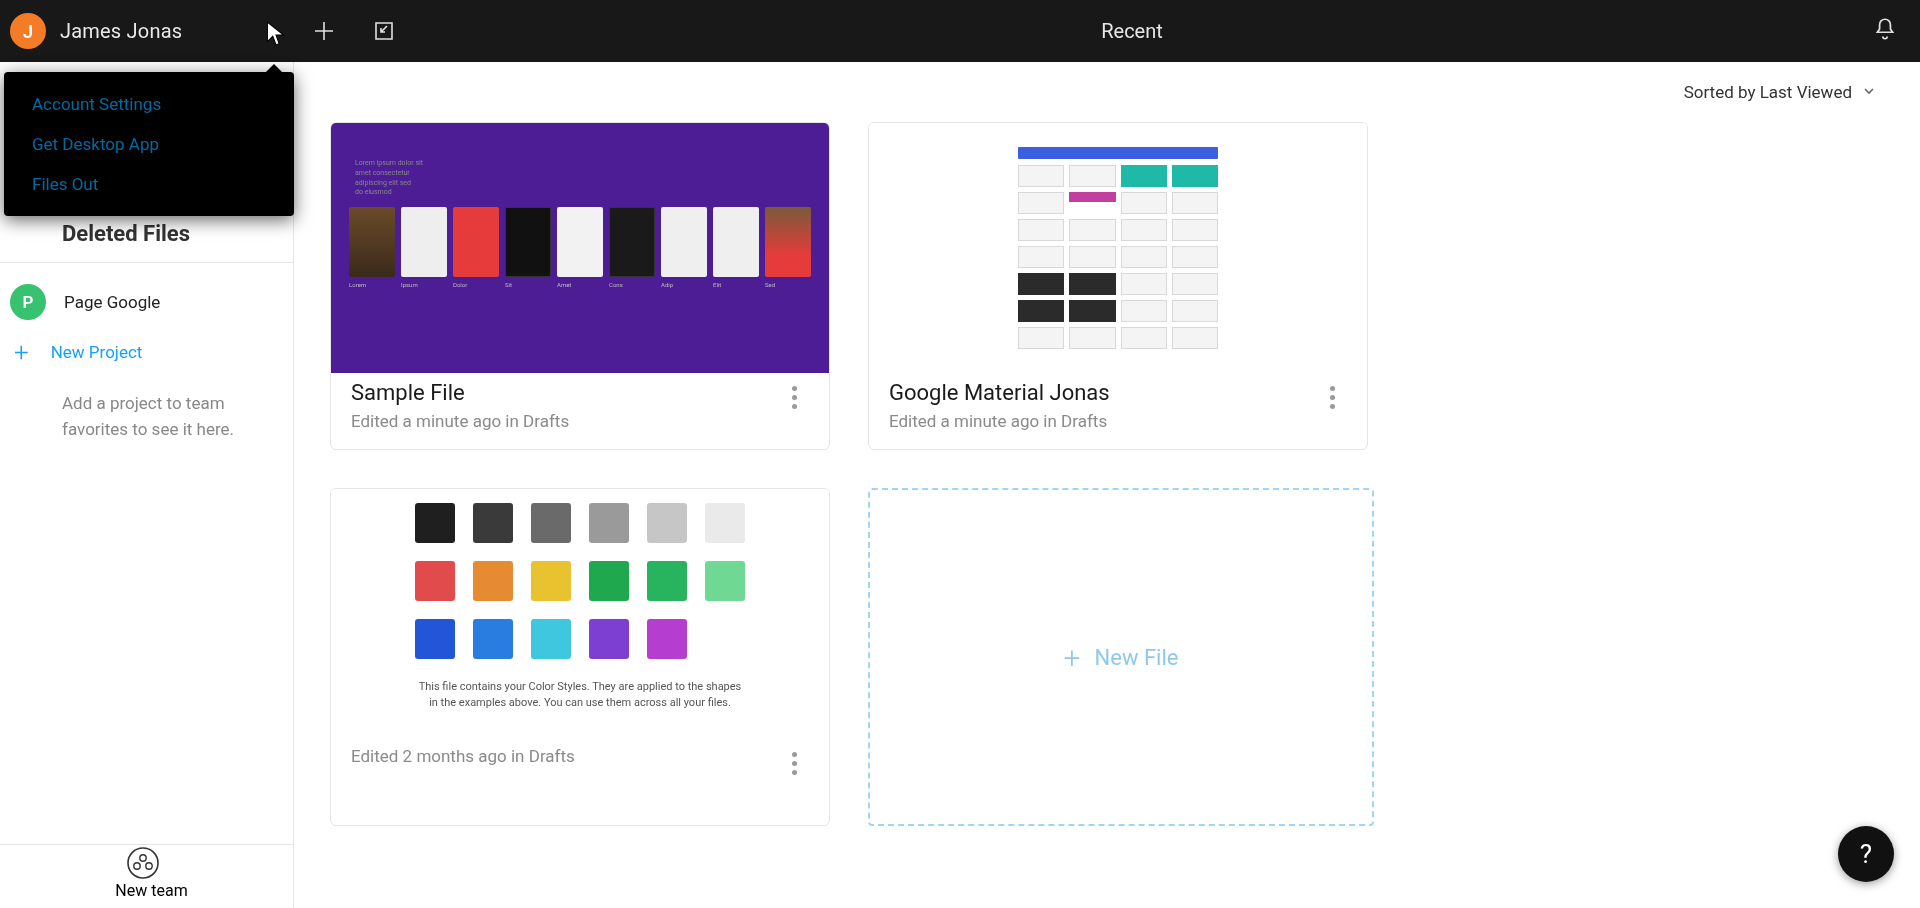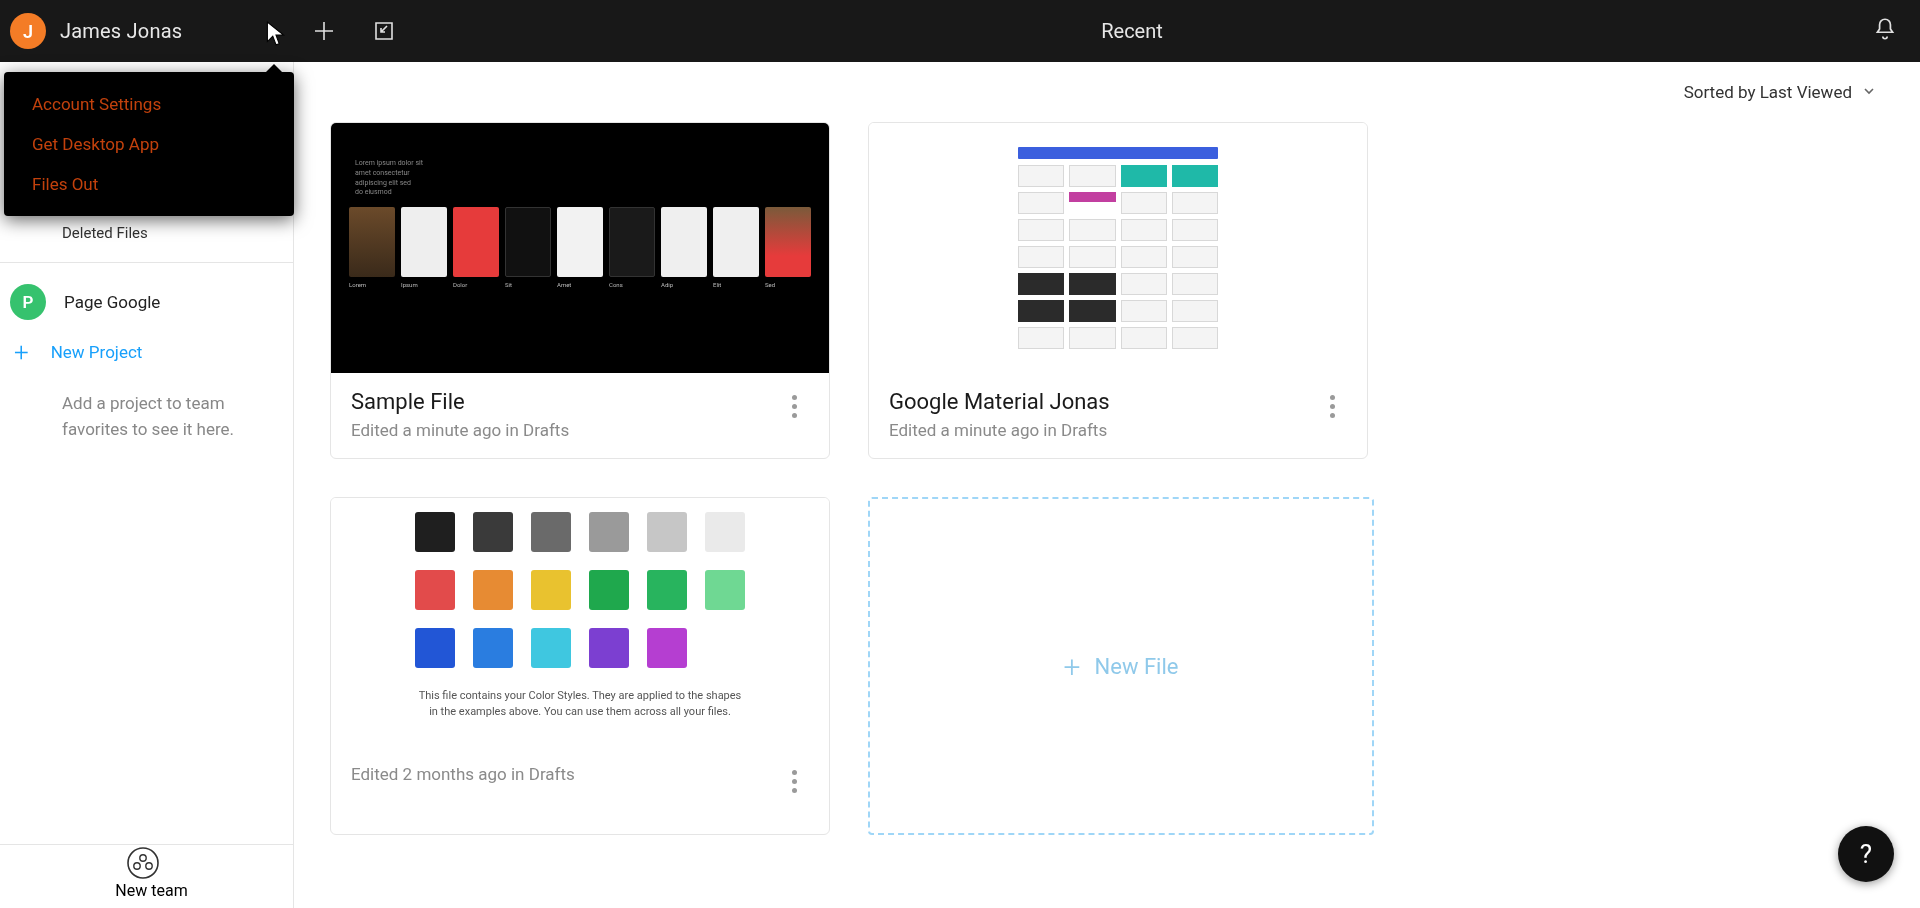--- a/index.html
+++ b/index.html
@@ -9,55 +9,55 @@
   .avatar { width: 36px; height: 36px; border-radius: 50%; background: #f47c26; color: #fff; font-weight: 600; font-size: 18px; display: flex; align-items: center; justify-content: center; margin-left: 10px; }
   .user-name { font-size: 20px; margin-left: 14px; color: #e8e8e8; letter-spacing: 0.2px; }
   .cursor { position: absolute; left: 265px; top: 20px; pointer-events: none; }
   .hdr-btn { width: 60px; height: 62px; display: flex; align-items: center; justify-content: center; color: #e0e0e0; }
   .hdr-left-group { display: flex; align-items: center; width: 294px; }
   .hdr-center { flex: 1; text-align: center; font-size: 20px; color: #e6e6e6; }
   .hdr-right { width: 70px; display: flex; align-items: center; justify-content: center; }
   
   .dropdown { position: absolute; top: 72px; left: 4px; width: 290px; background: #000; border-radius: 4px; padding: 12px 0; z-index: 50; box-shadow: 0 4px 18px rgba(0,0,0,0.6); }
   .dropdown::before { content: ""; position: absolute; top: -8px; left: 262px; width: 0; height: 0; border-left: 8px solid transparent; border-right: 8px solid transparent; border-bottom: 8px solid #000; }
-  .dropdown-item { padding: 10px 28px; font-size: 17px; color: #c2410c; cursor: pointer; }
+  .dropdown-item { padding: 10px 28px; font-size: 17px; color: #0369a1; cursor: pointer; }
   
   .body { display: flex; height: calc(100% - 62px); }
   .sidebar { width: 294px; border-right: 1px solid #e5e5e5; display: flex; flex-direction: column; position: relative; }
   .side-top { flex: 0 0 auto; }
-  .side-item { display: flex; align-items: center; height: 50px; padding-left: 18px; font-size: 15px; color: #222; cursor: pointer; }
+  .side-item { display: flex; align-items: center; height: 50px; padding-left: 18px; font-size: 22px; color: #222; cursor: pointer; font-weight: bold; }
   .side-item .dot { width: 8px; height: 8px; border-radius: 50%; margin-right: 36px; }
   #side-recent .dot { background: #1a1a1a; }
   #side-drafts .dot { background: #18a0fb; }
   .side-item.deleted { padding-left: 62px; color: #333; }
   .side-sep { height: 1px; background: #e5e5e5; margin: 4px 0 14px; }
   .team-row { display: flex; align-items: center; height: 50px; padding-left: 10px; font-size: 17px; color: #222; }
   .team-badge { width: 36px; height: 36px; border-radius: 50%; background: #36c26e; color: #fff; font-weight: 600; display: flex; align-items: center; justify-content: center; margin-right: 18px; }
   .new-project-row { display: flex; align-items: center; height: 50px; padding-left: 14px; color: #18a0fb; font-size: 17px; cursor: pointer; }
   .new-project-row .plus { font-size: 26px; font-weight: 300; margin-right: 22px; line-height: 1; }
   .fav-hint { padding: 14px 0 0 62px; font-size: 17px; color: #888; line-height: 1.5; max-width: 240px; }
   .sidebar-bottom { margin-top: auto; border-top: 1px solid #e5e5e5; display: flex; align-items: center; height: 64px; padding-left: 10px; cursor: pointer; flex-direction: column; }
   .team-icon { width: 36px; height: 36px; margin-right: 18px; display: flex; align-items: center; justify-content: center; }
   
   .main { flex: 1; padding: 0 36px 0 36px; overflow: auto; position: relative;}
   .sort-row { display: flex; justify-content: flex-end; align-items: center; height: 60px; padding-right: 8px; font-size: 17px; color: #333; }
   .sort-row .chev { margin-left: 10px; color: #666; }
   .grid { display: flex; flex-wrap: wrap; gap: 38px 38px; }
   .card { width: 500px; border: 1px solid #e5e5e5; border-radius: 6px; overflow: hidden; background: #fff; }
   .thumb { height: 250px; background: #fafafa; position: relative; overflow: hidden; }
-  .card-meta { padding: 16px 20px 18px 20px; display: flex; align-items: flex-start; }
+  .card-meta { padding: 7px 20px 18px 20px; display: flex; align-items: flex-start; }
   .card-meta .txt { flex: 1; }
   .file-title { font-size: 22px; color: #1a1a1a; margin-bottom: 6px; }
   .file-sub { font-size: 17px; color: #8a8a8a; }
   .more-btn { width: 30px; display: flex; flex-direction: column; align-items: center; gap: 4px; padding-top: 6px; color: #888; cursor: pointer;}
   .more-btn span { width: 5px; height: 5px; background: #9a9a9a; border-radius: 50%; }
   .new-file-tile { width: 506px; height: 338px; border: 2px dashed #9fd6f7; border-radius: 4px; display: flex; align-items: center; justify-content: center; color: #8fc9ea; font-size: 22px; cursor: pointer; }
   .new-file-tile .plus { font-size: 30px; font-weight: 300; margin-right: 14px; }
   
-  .t1 { background: #000000; display:flex; align-items:center; justify-content:center;}
+  .t1 { background: #4c1d95; display:flex; align-items:center; justify-content:center;}
   .t1-row { display:flex; gap:6px; align-items:flex-start; }
   .t1-col { width:46px; }
   .t1-mini { width:46px; height:70px; border-radius:2px; }
   .t1-cap { font-size:6px; color:#bbb; line-height:1.2; margin-top:4px; }
   .t1-pre { position:absolute; left:24px; top:36px; font-size:7px; color:#888; line-height:1.4; width:80px;}
   
   .t2 { background:#fff; display:flex; align-items:center; justify-content:center;}
   .t2-wrap { width:200px; }
   .t2-bar { height:12px; background:#3b5fde; border-radius:1px; margin-bottom:6px;}
   .t2-grid { display:grid; grid-template-columns: repeat(4, 1fr); gap:5px;}

